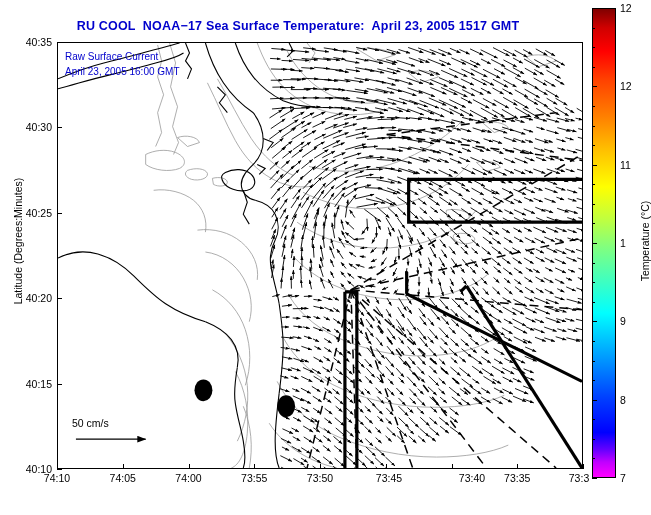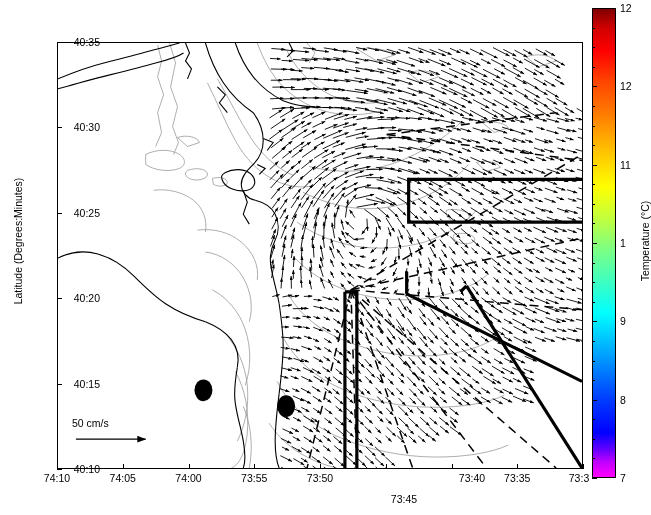--- a/index.html
+++ b/index.html
@@ -24,21 +24,21 @@
 
   
   #keybox{position:absolute;left:8px;bottom:5px;width:105px;height:46px;}
   #keylabel{position:absolute;left:6px;top:0px;font-size:10.5px;color:#000;
             white-space:pre;}
 
   
   .xtick{position:absolute;top:472px;font-size:10.5px;color:#000;
          transform:translateX(-50%);white-space:nowrap;}
   .ytick{position:absolute;left:52px;font-size:10.5px;color:#000;
-         transform:translate(-100%,-50%);white-space:nowrap;margin-left:48px;}
+         transform:translate(-100%,-50%);white-space:nowrap;}
   #xlabel{position:absolute;left:57px;top:489px;width:526px;text-align:center;
           font-size:10.5px;color:#000;}
   #ylabel{position:absolute;left:-62px;top:235px;width:160px;text-align:center;
           font-size:10.5px;color:#000;transform:rotate(-90deg);
           transform-origin:50% 50%;}
 
   
   #cbar{position:absolute;left:592px;top:8px;width:24px;height:470px;
         border:1px solid #000;box-sizing:border-box;
         background:linear-gradient(to top,
@@ -54,20 +54,21 @@
   .cbtickmark.minor{width:3px;}
   #cblabel{position:absolute;left:565px;top:235px;width:160px;text-align:center;
            font-size:10.5px;color:#000;transform:rotate(-90deg);
            transform-origin:50% 50%;white-space:nowrap;}
 </style>
 </head>
 <body>
 
 <div id="root">
 
+  <div id="title">RU COOL  NOAA−17 Sea Surface Temperature:  April 23, 2005 1517 GMT</div>
 
   <div id="plot">
 
     <svg id="plotsvg" viewBox="0 0 526 427" preserveAspectRatio="none">
       <defs>
         <marker id="ah" markerWidth="5" markerHeight="5" refX="4.4" refY="1.7" orient="auto" markerUnits="strokeWidth">
           <path d="M0,0 L4.6,1.7 L0,3.4 z" fill="#000"></path>
         </marker>
         <marker id="ahk" markerWidth="7" markerHeight="7" refX="6" refY="2.4" orient="auto" markerUnits="strokeWidth">
           <path d="M0,0 L6.4,2.4 L0,4.8 z" fill="#000"></path>
@@ -1308,38 +1309,39 @@
       <g fill="#000000">
         <ellipse cx="146" cy="349" rx="9" ry="11"></ellipse>
         <ellipse cx="229" cy="365" rx="9" ry="11"></ellipse>
       </g>
 
       <g>
         <line x1="18" y1="398" x2="88" y2="398" stroke="#000" stroke-width="1.4" marker-end="url(#ahk)"></line>
       </g>
     </svg>
 
+    <div id="annot"><span>Raw Surface Current</span><br><span>April 23, 2005 16:00 GMT</span></div>
 
     <div id="keybox">
       <div id="keylabel">50 cm/s</div>
     </div>
   </div>
 
   <div id="xticks">
       <div class="xtick" style="left: 57px;">74:10</div>
       <div style="position: absolute; top: 464px; left: 57px; width: 1px; height: 5px; background: rgb(0, 0, 0);"></div>
       <div class="xtick" style="left: 122.75px;">74:05</div>
       <div style="position: absolute; top: 464px; left: 122.75px; width: 1px; height: 5px; background: rgb(0, 0, 0);"></div>
       <div class="xtick" style="left: 188.5px;">74:00</div>
       <div style="position: absolute; top: 464px; left: 188.5px; width: 1px; height: 5px; background: rgb(0, 0, 0);"></div>
       <div class="xtick" style="left: 254.25px;">73:55</div>
       <div style="position: absolute; top: 464px; left: 254.25px; width: 1px; height: 5px; background: rgb(0, 0, 0);"></div>
       <div class="xtick" style="left: 320px;">73:50</div>
       <div style="position: absolute; top: 464px; left: 320px; width: 1px; height: 5px; background: rgb(0, 0, 0);"></div>
-      <div class="xtick" style="left: 404px; margin-top: 21px;">73:45</div>
+      <div class="xtick" style="left: 389px;">73:45</div>
       <div style="position: absolute; top: 464px; left: 385.75px; width: 1px; height: 5px; background: rgb(0, 0, 0);"></div>
       <div class="xtick" style="left: 472px;">73:40</div>
       <div style="position: absolute; top: 464px; left: 451.5px; width: 1px; height: 5px; background: rgb(0, 0, 0);"></div>
       <div class="xtick" style="left: 517.25px;">73:35</div>
       <div style="position: absolute; top: 464px; left: 517.25px; width: 1px; height: 5px; background: rgb(0, 0, 0);"></div>
       <div class="xtick" style="left: 579px;">73:3</div>
       <div style="position: absolute; top: 464px; left: 583px; width: 1px; height: 5px; background: rgb(0, 0, 0);"></div>
     </div>
   <div id="yticks">
       <div class="ytick" style="top: 42px;">40:35</div>

